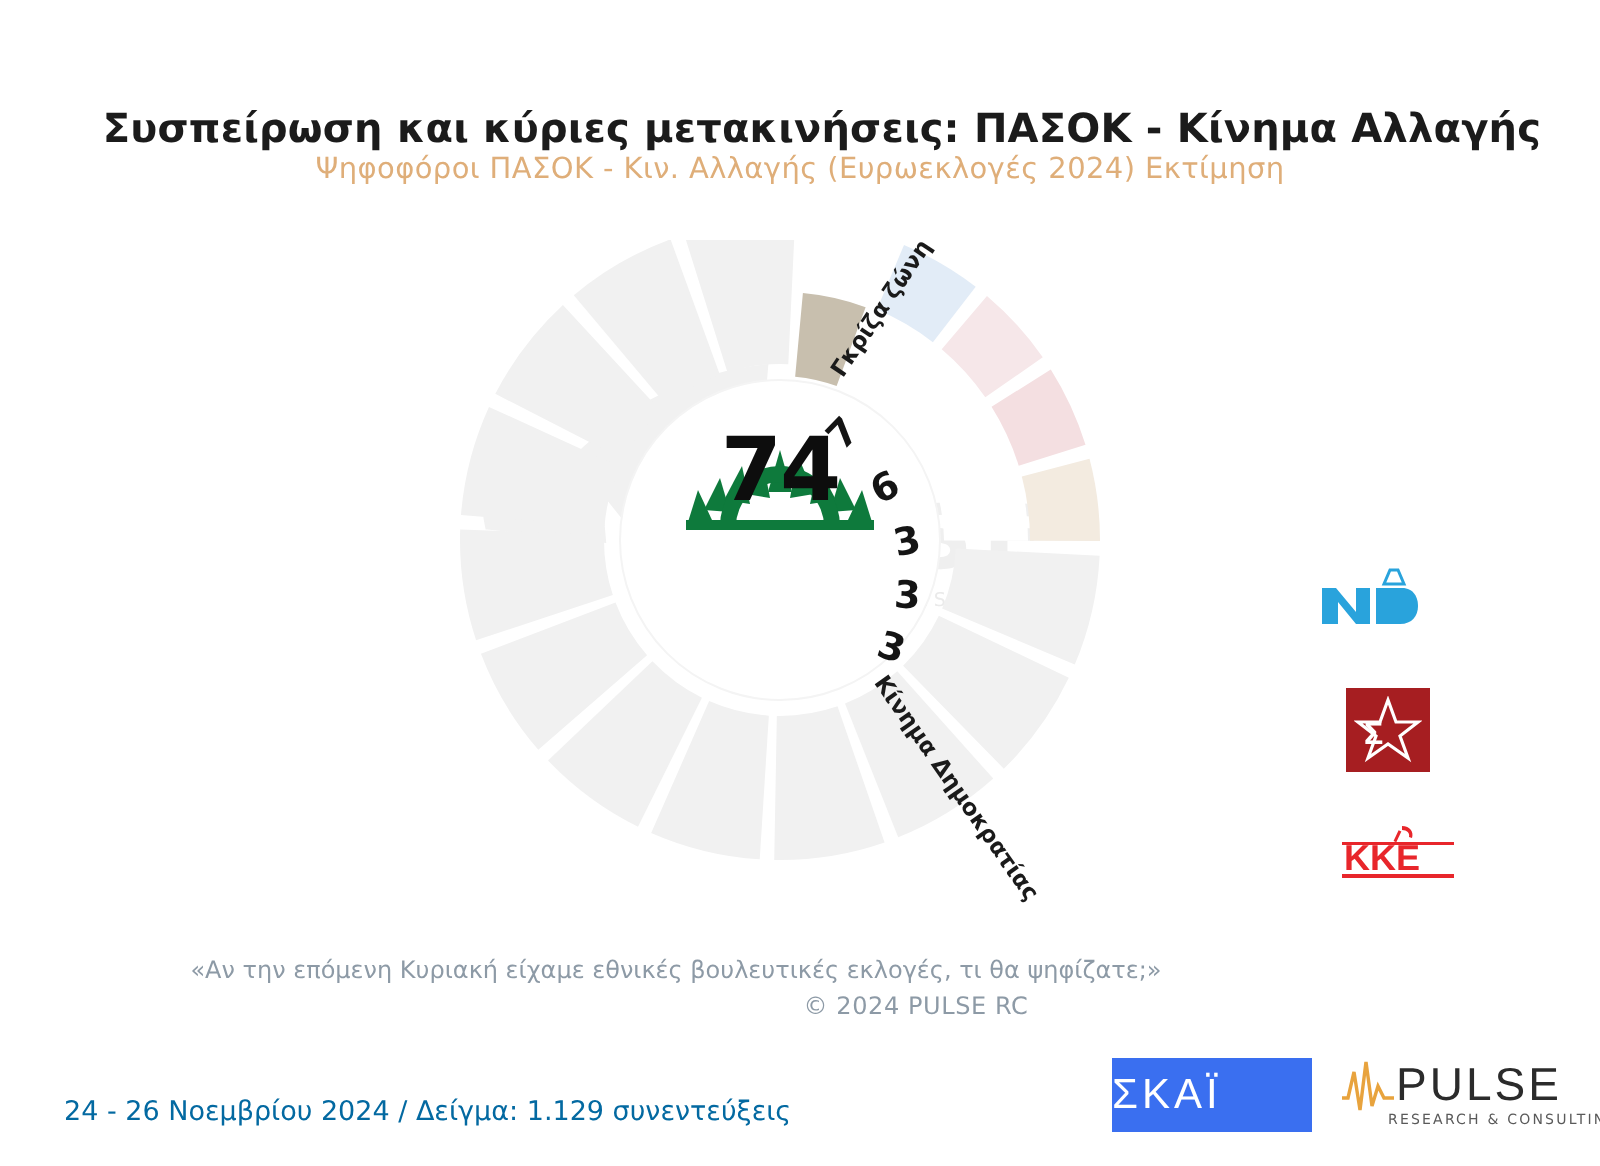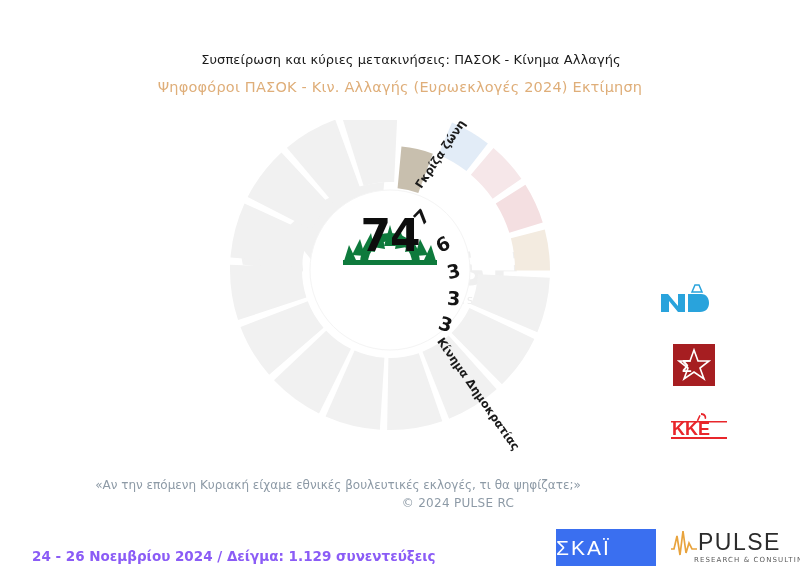--- a/index.html
+++ b/index.html
@@ -24,30 +24,30 @@
 
   
   .title-block {
     position: absolute;
     top: 52px;
     left: 0;
     width: 800px;
     text-align: center;
   }
   .title-main {
-    font-size: 13px;
-    font-weight: normal;
+    font-size: 20px;
+    font-weight: bold;
     color: #1b1b1b;
     letter-spacing: 0.1px;
     line-height: 1.25;
     white-space: nowrap;
     padding-left: 22px;
   }
   .title-sub {
-    margin-top: 11px;
+    margin-top: 0;
     font-size: 14.5px;
     font-weight: normal;
     color: #dfae79;
     letter-spacing: 0.2px;
     white-space: nowrap;
   }
 
   
   .chart-wrap {
     position: absolute;
@@ -176,22 +176,22 @@
     padding-left: 116px;
     box-sizing: border-box;
   }
 
   
   .footer-date {
     position: absolute;
     left: 32px;
     top: 548px;
     font-size: 13.5px;
-    font-weight: bold;
-    color: #8b5cf6;
+    font-weight: normal;
+    color: #0369a1;
     white-space: nowrap;
   }
   .skai-logo {
     position: absolute;
     left: 556px;
     top: 529px;
     width: 100px;
     height: 37px;
     background: #3a6ff0;
     display: flex;

